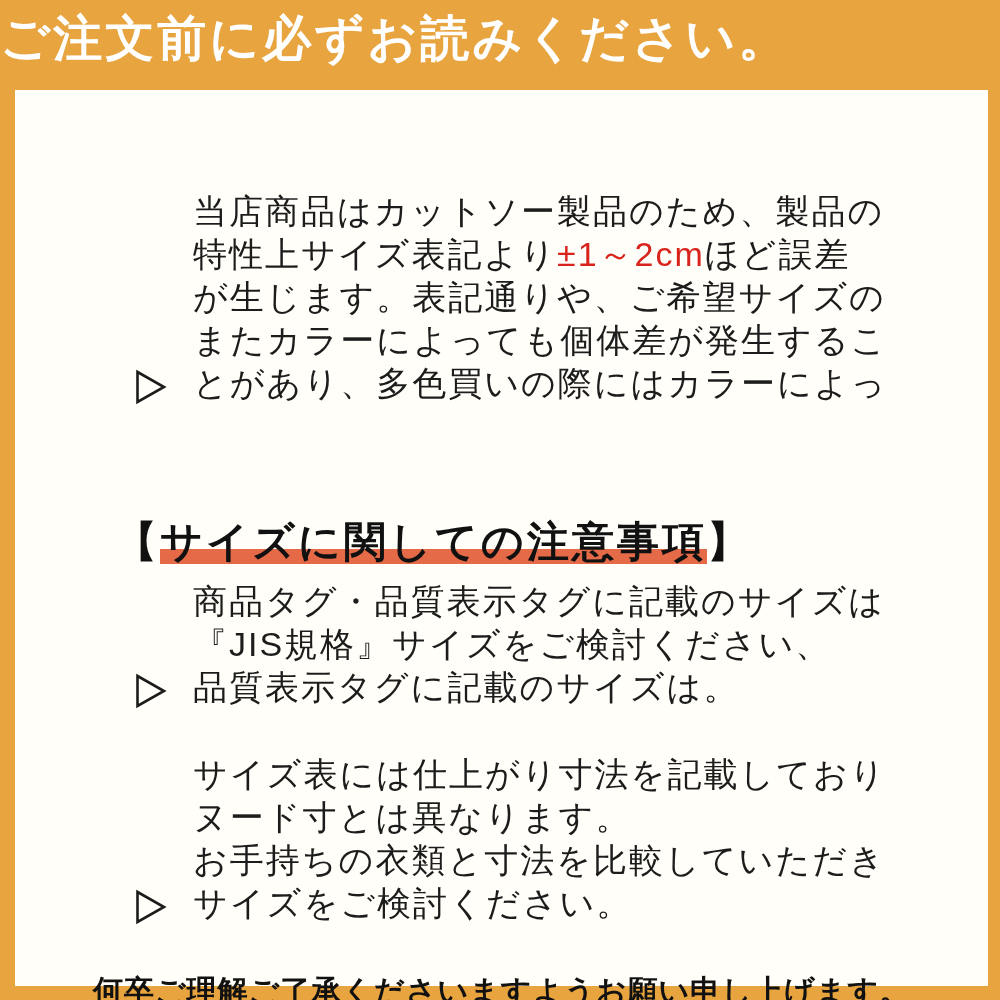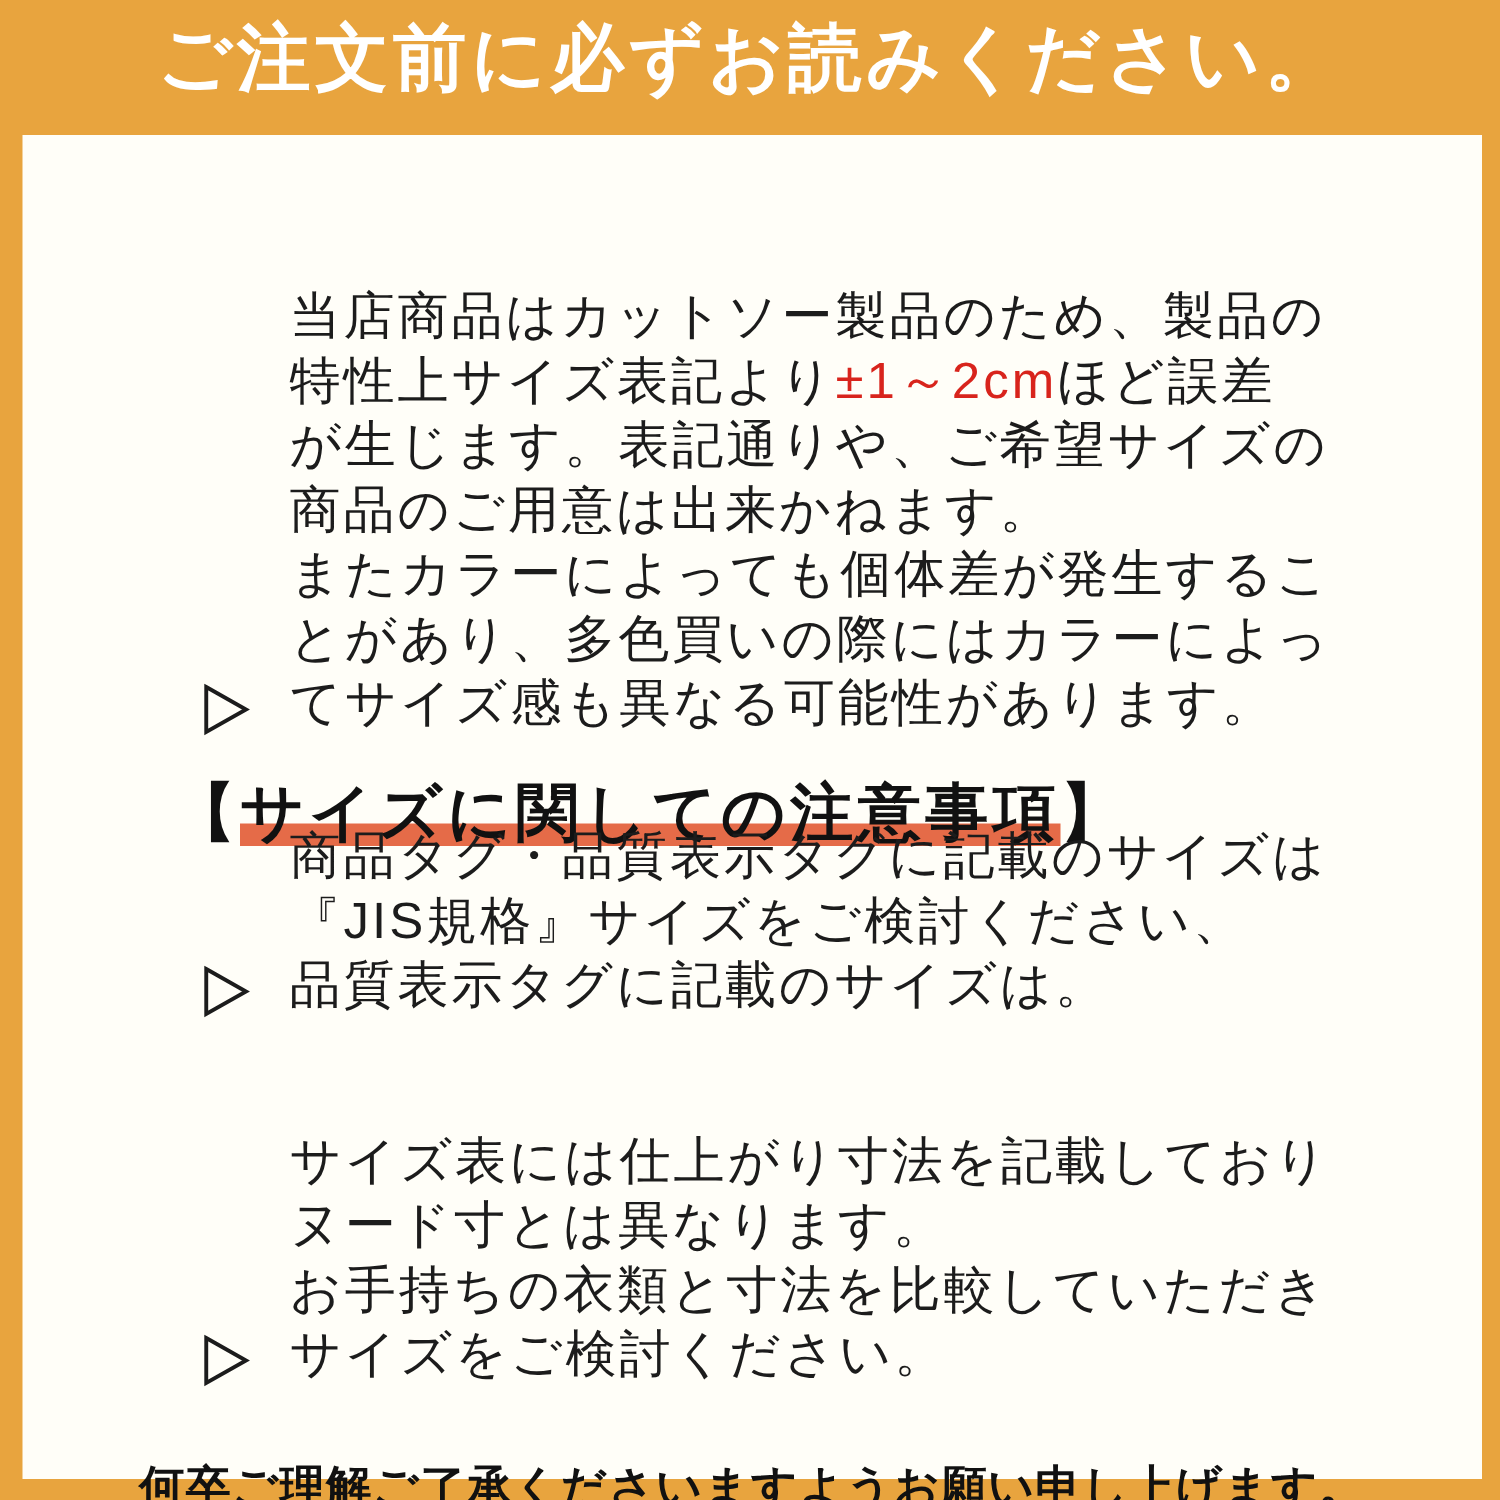--- a/index.html
+++ b/index.html
@@ -15,21 +15,21 @@
   body {
     font-family: "Liberation Sans", "DejaVu Sans", sans-serif;
     background: var(--banner-bg);
     position: relative;
     overflow: hidden;
     color: var(--text);
   }
   .top-banner {
     position: absolute; left: 0; top: 0; width: 1000px; height: 78px;
     background: var(--banner-bg);
-    display: flex; align-items: center; justify-content: center;
+    display: flex; align-items: center; 
   }
   .top-banner .title {
     color: var(--banner-text);
     font-size: 49px; font-weight: bold; letter-spacing: 3px;
     white-space: nowrap;
   }
   .content {
     position: absolute; left: 15px; top: 90px; right: 12px; bottom: 14px;
     background: var(--content-bg);
   }
@@ -44,21 +44,21 @@
     background-image: linear-gradient(var(--marker), var(--marker));
     background-repeat: no-repeat;
     background-size: 100% 15px;
     background-position: 0 calc(100% - 1px);
   }
   .notice-item {
     position: absolute; left: 120px;
     display: flex; align-items: flex-end;
   }
   .item-1 { top: 100px; }
-  .item-2 { top: 460px; }
+  .item-2 { top: 490px; }
   .item-3 { top: 643px; margin-top: 20px; }
   .tri-col { width: 58px; flex: 0 0 58px; padding-top: 3px; }
   .tri-col svg { display: block; }
   .lines {
     font-size: 34px; line-height: 43px; font-weight: 500;
     letter-spacing: 2px; white-space: nowrap; color: var(--text);
   }
   .red { color: var(--accent-red); }
   .footer-note {
     position: absolute; left: 0; right: 0; top: 833px;
@@ -82,24 +82,22 @@
     <div class="notice-item item-1">
       <div class="tri-col">
         <svg width="32" height="36" viewBox="0 0 32 36" aria-hidden="true">
           <path d="M2.5 3 L29 18 L2.5 33 Z" fill="none" stroke="#1c1c1c" stroke-width="2.6"></path>
         </svg>
       </div>
       <div class="lines">
         <div>当店商品はカットソー製品のため、製品の</div>
         <div><span>特性上サイズ表記より</span><span class="red">±1～2cm</span><span>ほど誤差</span></div>
         <div>が生じます。表記通りや、ご希望サイズの</div>
-        <div>商品のご用意は出来かねます。</div>
         <div>またカラーによっても個体差が発生するこ</div>
         <div>とがあり、多色買いの際にはカラーによっ</div>
-        <div>てサイズ感も異なる可能性があります。</div>
       </div>
     </div>
 
     <div class="heading heading-2">
       <span>【</span><span class="marker-underline">サイズに関しての注意事項</span><span>】</span>
     </div>
 
     <div class="notice-item item-2">
       <div class="tri-col">
         <svg width="32" height="36" viewBox="0 0 32 36" aria-hidden="true">

